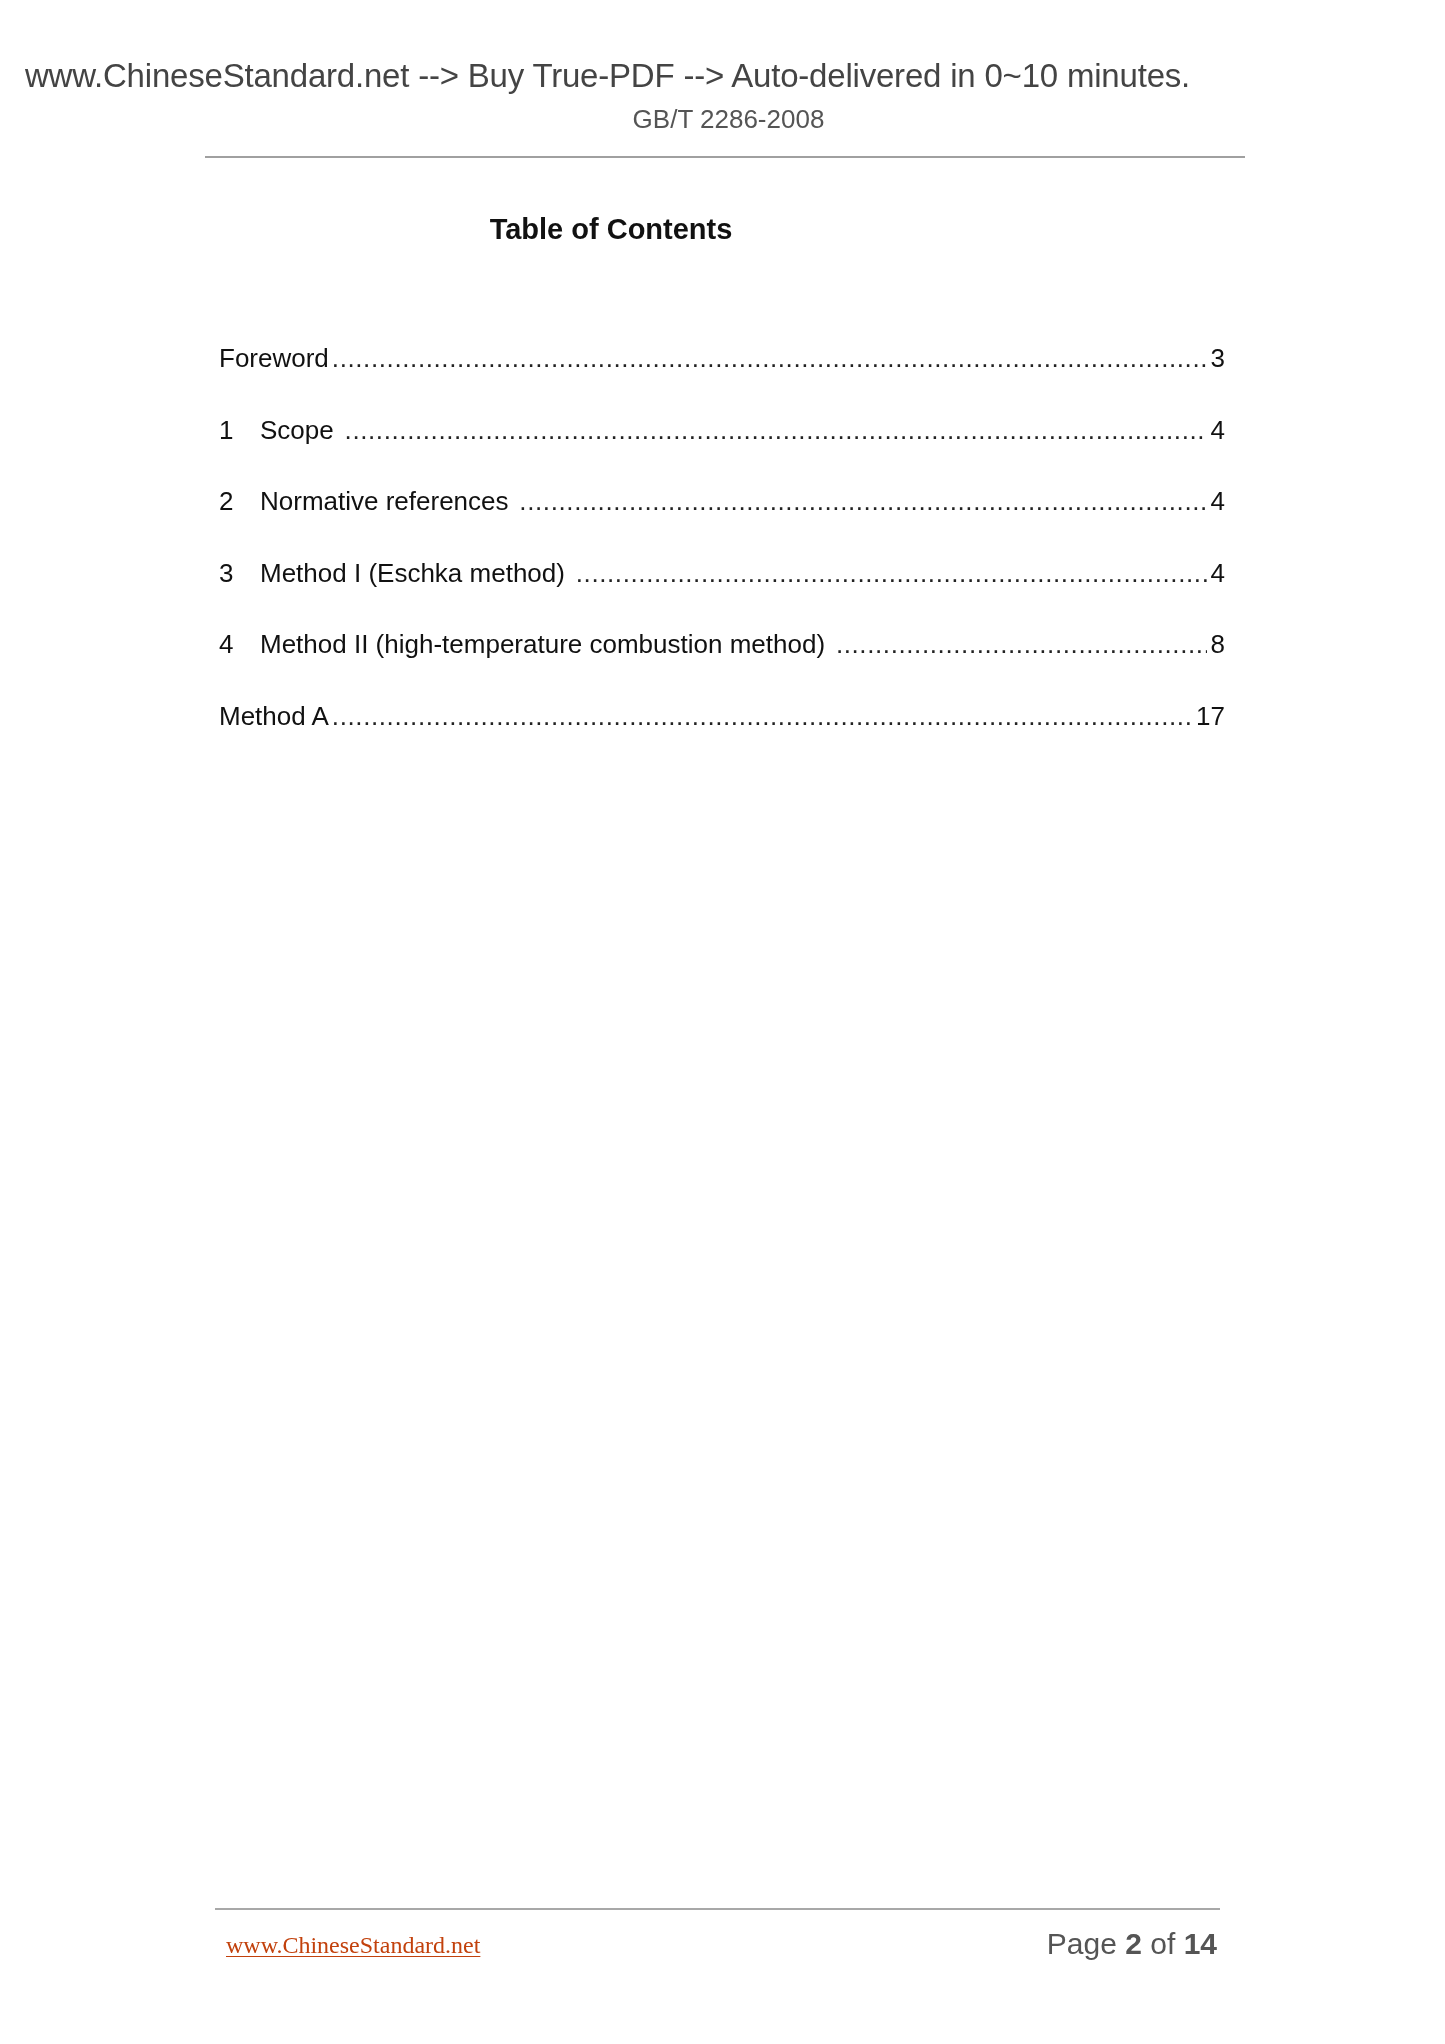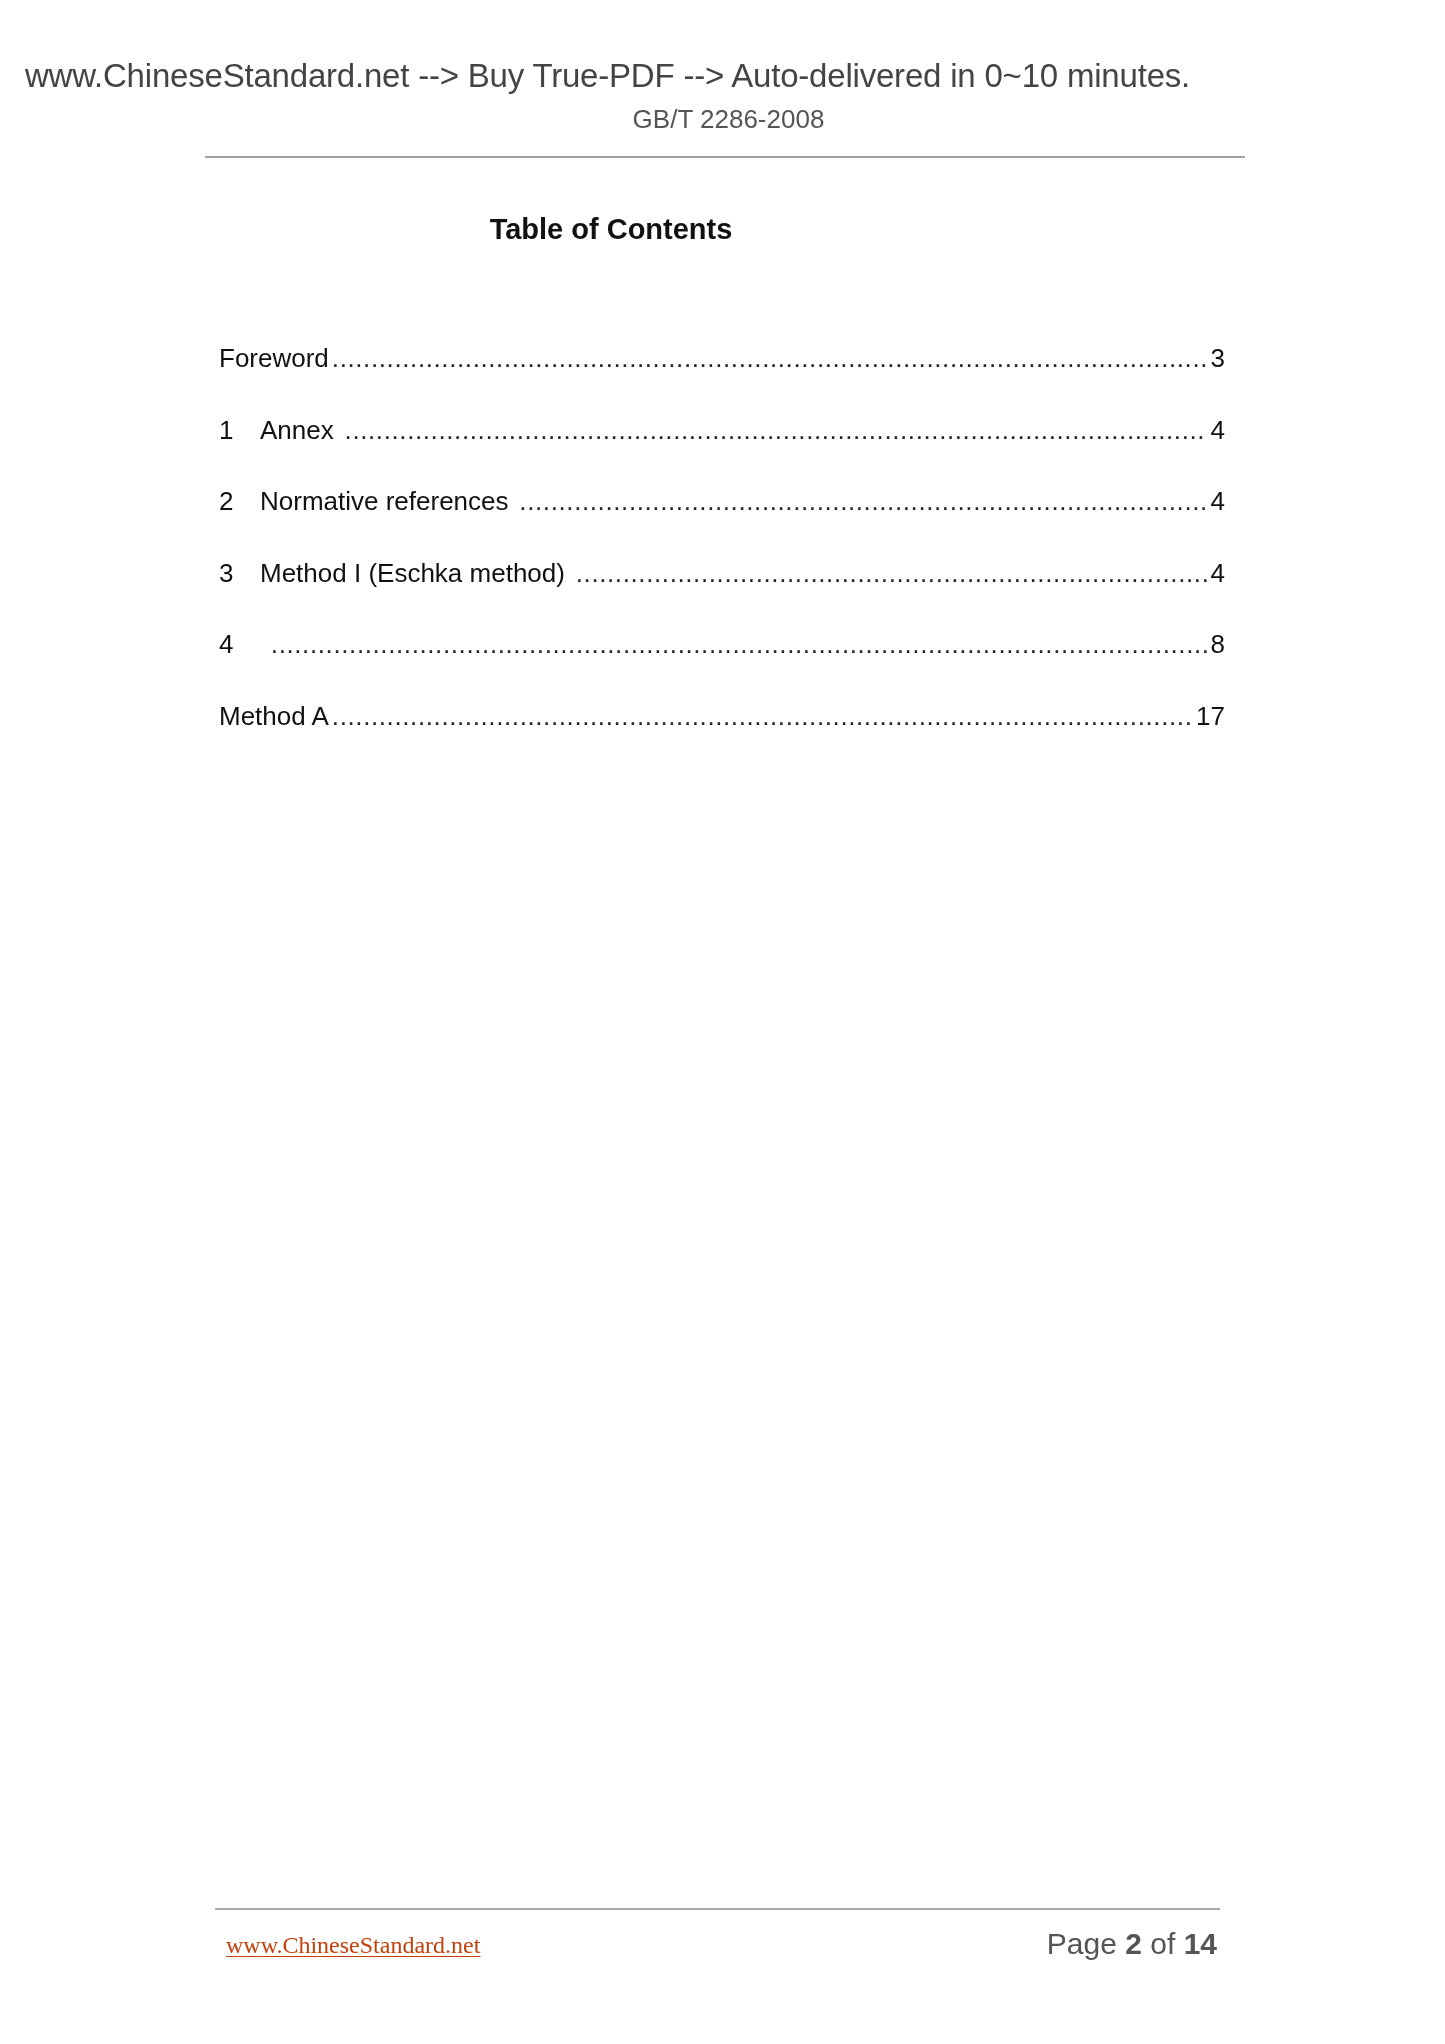--- a/index.html
+++ b/index.html
@@ -60,38 +60,39 @@
 <div class="toc-title">Table of Contents</div>
 
 <div class="toc">
   <div class="toc-row">
     <span class="toc-label">Foreword</span>
     <span class="toc-leader">..........................................................................................................................................................................................................</span>
     <span class="toc-page">3</span>
   </div>
   <div class="toc-row">
     <span class="toc-num">1</span>
-    <span class="toc-label">Annex</span>
+    <span class="toc-label">Scope</span>
     <span class="toc-leader">&nbsp;..........................................................................................................................................................................................................</span>
     <span class="toc-page">4</span>
   </div>
   <div class="toc-row">
     <span class="toc-num">2</span>
     <span class="toc-label">Normative references</span>
     <span class="toc-leader">&nbsp;..........................................................................................................................................................................................................</span>
     <span class="toc-page">4</span>
   </div>
   <div class="toc-row">
     <span class="toc-num">3</span>
     <span class="toc-label">Method I (Eschka method)</span>
     <span class="toc-leader">&nbsp;..........................................................................................................................................................................................................</span>
     <span class="toc-page">4</span>
   </div>
   <div class="toc-row">
     <span class="toc-num">4</span>
+    <span class="toc-label">Method II (high-temperature combustion method)</span>
     <span class="toc-leader">&nbsp;..........................................................................................................................................................................................................</span>
     <span class="toc-page">8</span>
   </div>
   <div class="toc-row">
     <span class="toc-label">Method A</span>
     <span class="toc-leader">..........................................................................................................................................................................................................</span>
     <span class="toc-page">17</span>
   </div>
 </div>
 

